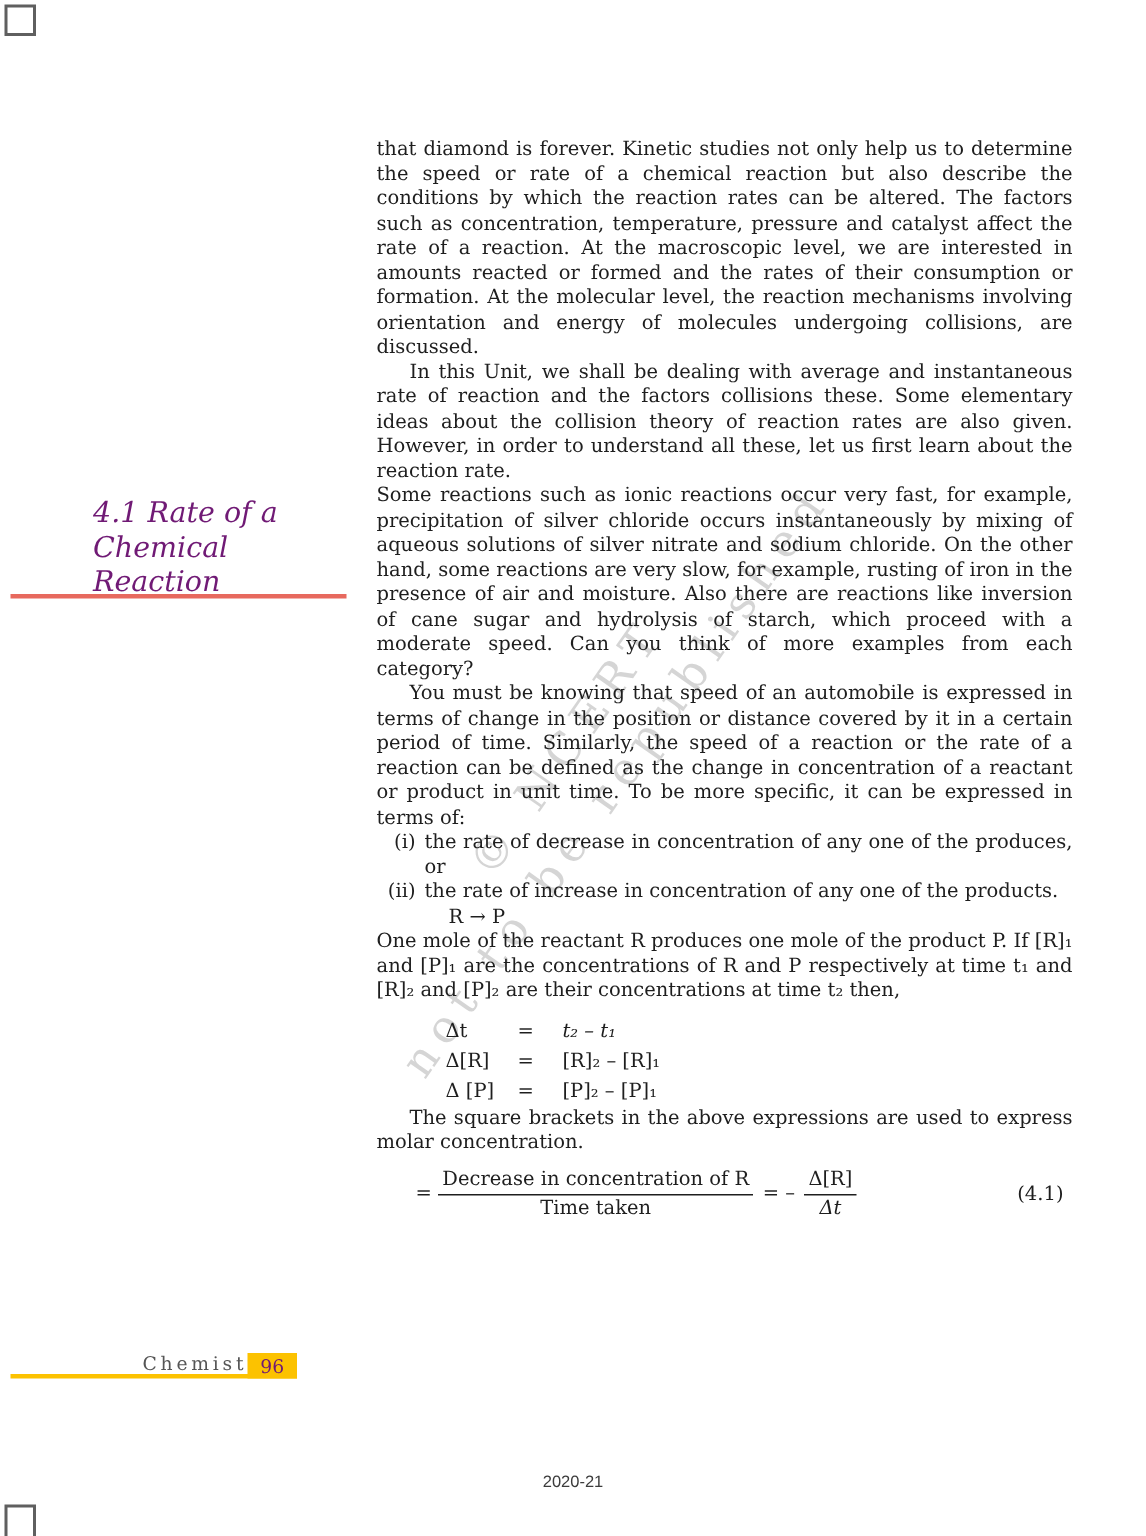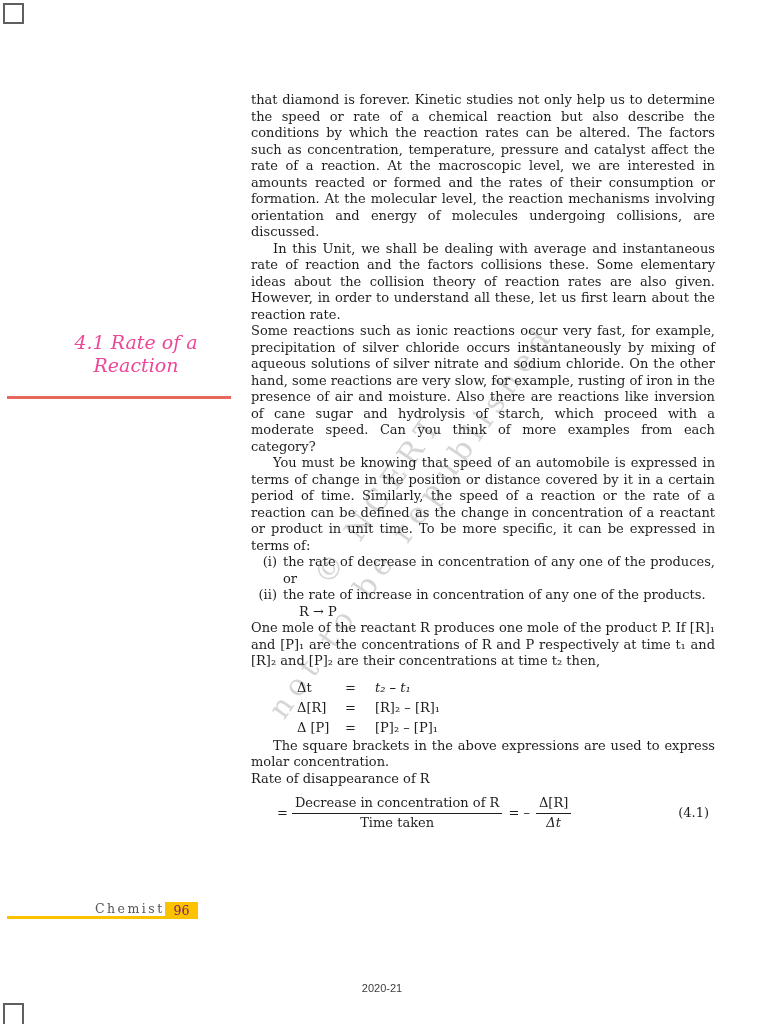--- a/index.html
+++ b/index.html
@@ -22,24 +22,24 @@
     transform:rotate(-55deg);
     text-align:center;
     color:rgba(125,125,125,0.32);
     font-size:30px;letter-spacing:7px;line-height:40px;
     pointer-events:none;white-space:nowrap;
   }
 
   
   .sec-heading{
     position:absolute;left:62px;top:331px;width:148px;
-    text-align:center;
+    text-align:left;
     font-style:italic;
     font-size:19px;line-height:23px;
-    color:#ec4899;
+    color:#701a75;
     font-family:"DejaVu Serif", serif;
   }
   .red-rule{position:absolute;left:7px;top:396px;width:224px;height:3px;background:#e7695e;}
 
   
   .maincol{position:absolute;left:251px;top:92px;width:464px;font-size:13px;line-height:16.5px;}
   .maincol p{margin:0;text-align:justify;}
   p.indent{text-indent:22px;}
   .p2{margin-top:5px;}
   .p3{margin-top:13px;}
@@ -95,20 +95,21 @@
   <div class="corner tl"></div>
   <div class="corner bl"></div>
 
   <div class="watermark">
     <div>© NCERT</div>
     <div>not to be republished</div>
   </div>
 
   <div class="sec-heading">
     <div><span>4.1</span> <span>Rate of a</span></div>
+    <div>Chemical</div>
     <div>Reaction</div>
   </div>
   <div class="red-rule"></div>
 
   <div class="maincol">
     <p class="p1">that diamond is forever. Kinetic studies not only help us to determine the speed or rate of a chemical reaction but also describe the conditions by which the reaction rates can be altered. The factors such as concentration, temperature, pressure and catalyst affect the rate of a reaction. At the macroscopic level, we are interested in amounts reacted or formed and the rates of their consumption or formation. At the molecular level, the reaction mechanisms involving orientation and energy of molecules undergoing collisions, are discussed.</p>
     <p class="p2 indent">In this Unit, we shall be dealing with average and instantaneous rate of reaction and the factors collisions these. Some elementary ideas about the collision theory of reaction rates are also given. However, in order to understand all these, let us first learn about the reaction rate.</p>
     <p class="p3">Some reactions such as ionic reactions occur very fast, for example, precipitation of silver chloride occurs instantaneously by mixing of aqueous solutions of silver nitrate and sodium chloride. On the other hand, some reactions are very slow, for example, rusting of iron in the presence of air and moisture. Also there are reactions like inversion of cane sugar and hydrolysis of starch, which proceed with a moderate speed. Can you think of more examples from each category?</p>
     <p class="p4 indent">You must be knowing that speed of an automobile is expressed in terms of change in the position or distance covered by it in a certain period of time. Similarly, the speed of a reaction or the rate of a reaction can be defined as the change in concentration of a reactant or product in unit time. To be more specific, it can be expressed in terms of:</p>
 
@@ -138,21 +139,20 @@
         <span class="rhs">[R]₂ – [R]₁</span>
       </div>
       <div class="eqrow">
         <span class="lhs">Δ [P]</span>
         <span class="eqs">=</span>
         <span class="rhs">[P]₂ – [P]₁</span>
       </div>
     </div>
 
     <p class="p7 indent">The square brackets in the above expressions are used to express molar concentration.</p>
-    <p class="p8">Rate of disappearance of R</p>
 
     <div class="eq41">
       <span class="lead">=</span>
       <span class="frac">
         <span class="num">Decrease in concentration of R</span>
         <span class="den">Time taken</span>
       </span>
       <span class="mid">= –</span>
       <span class="frac">
         <span class="num">Δ[R]</span>

